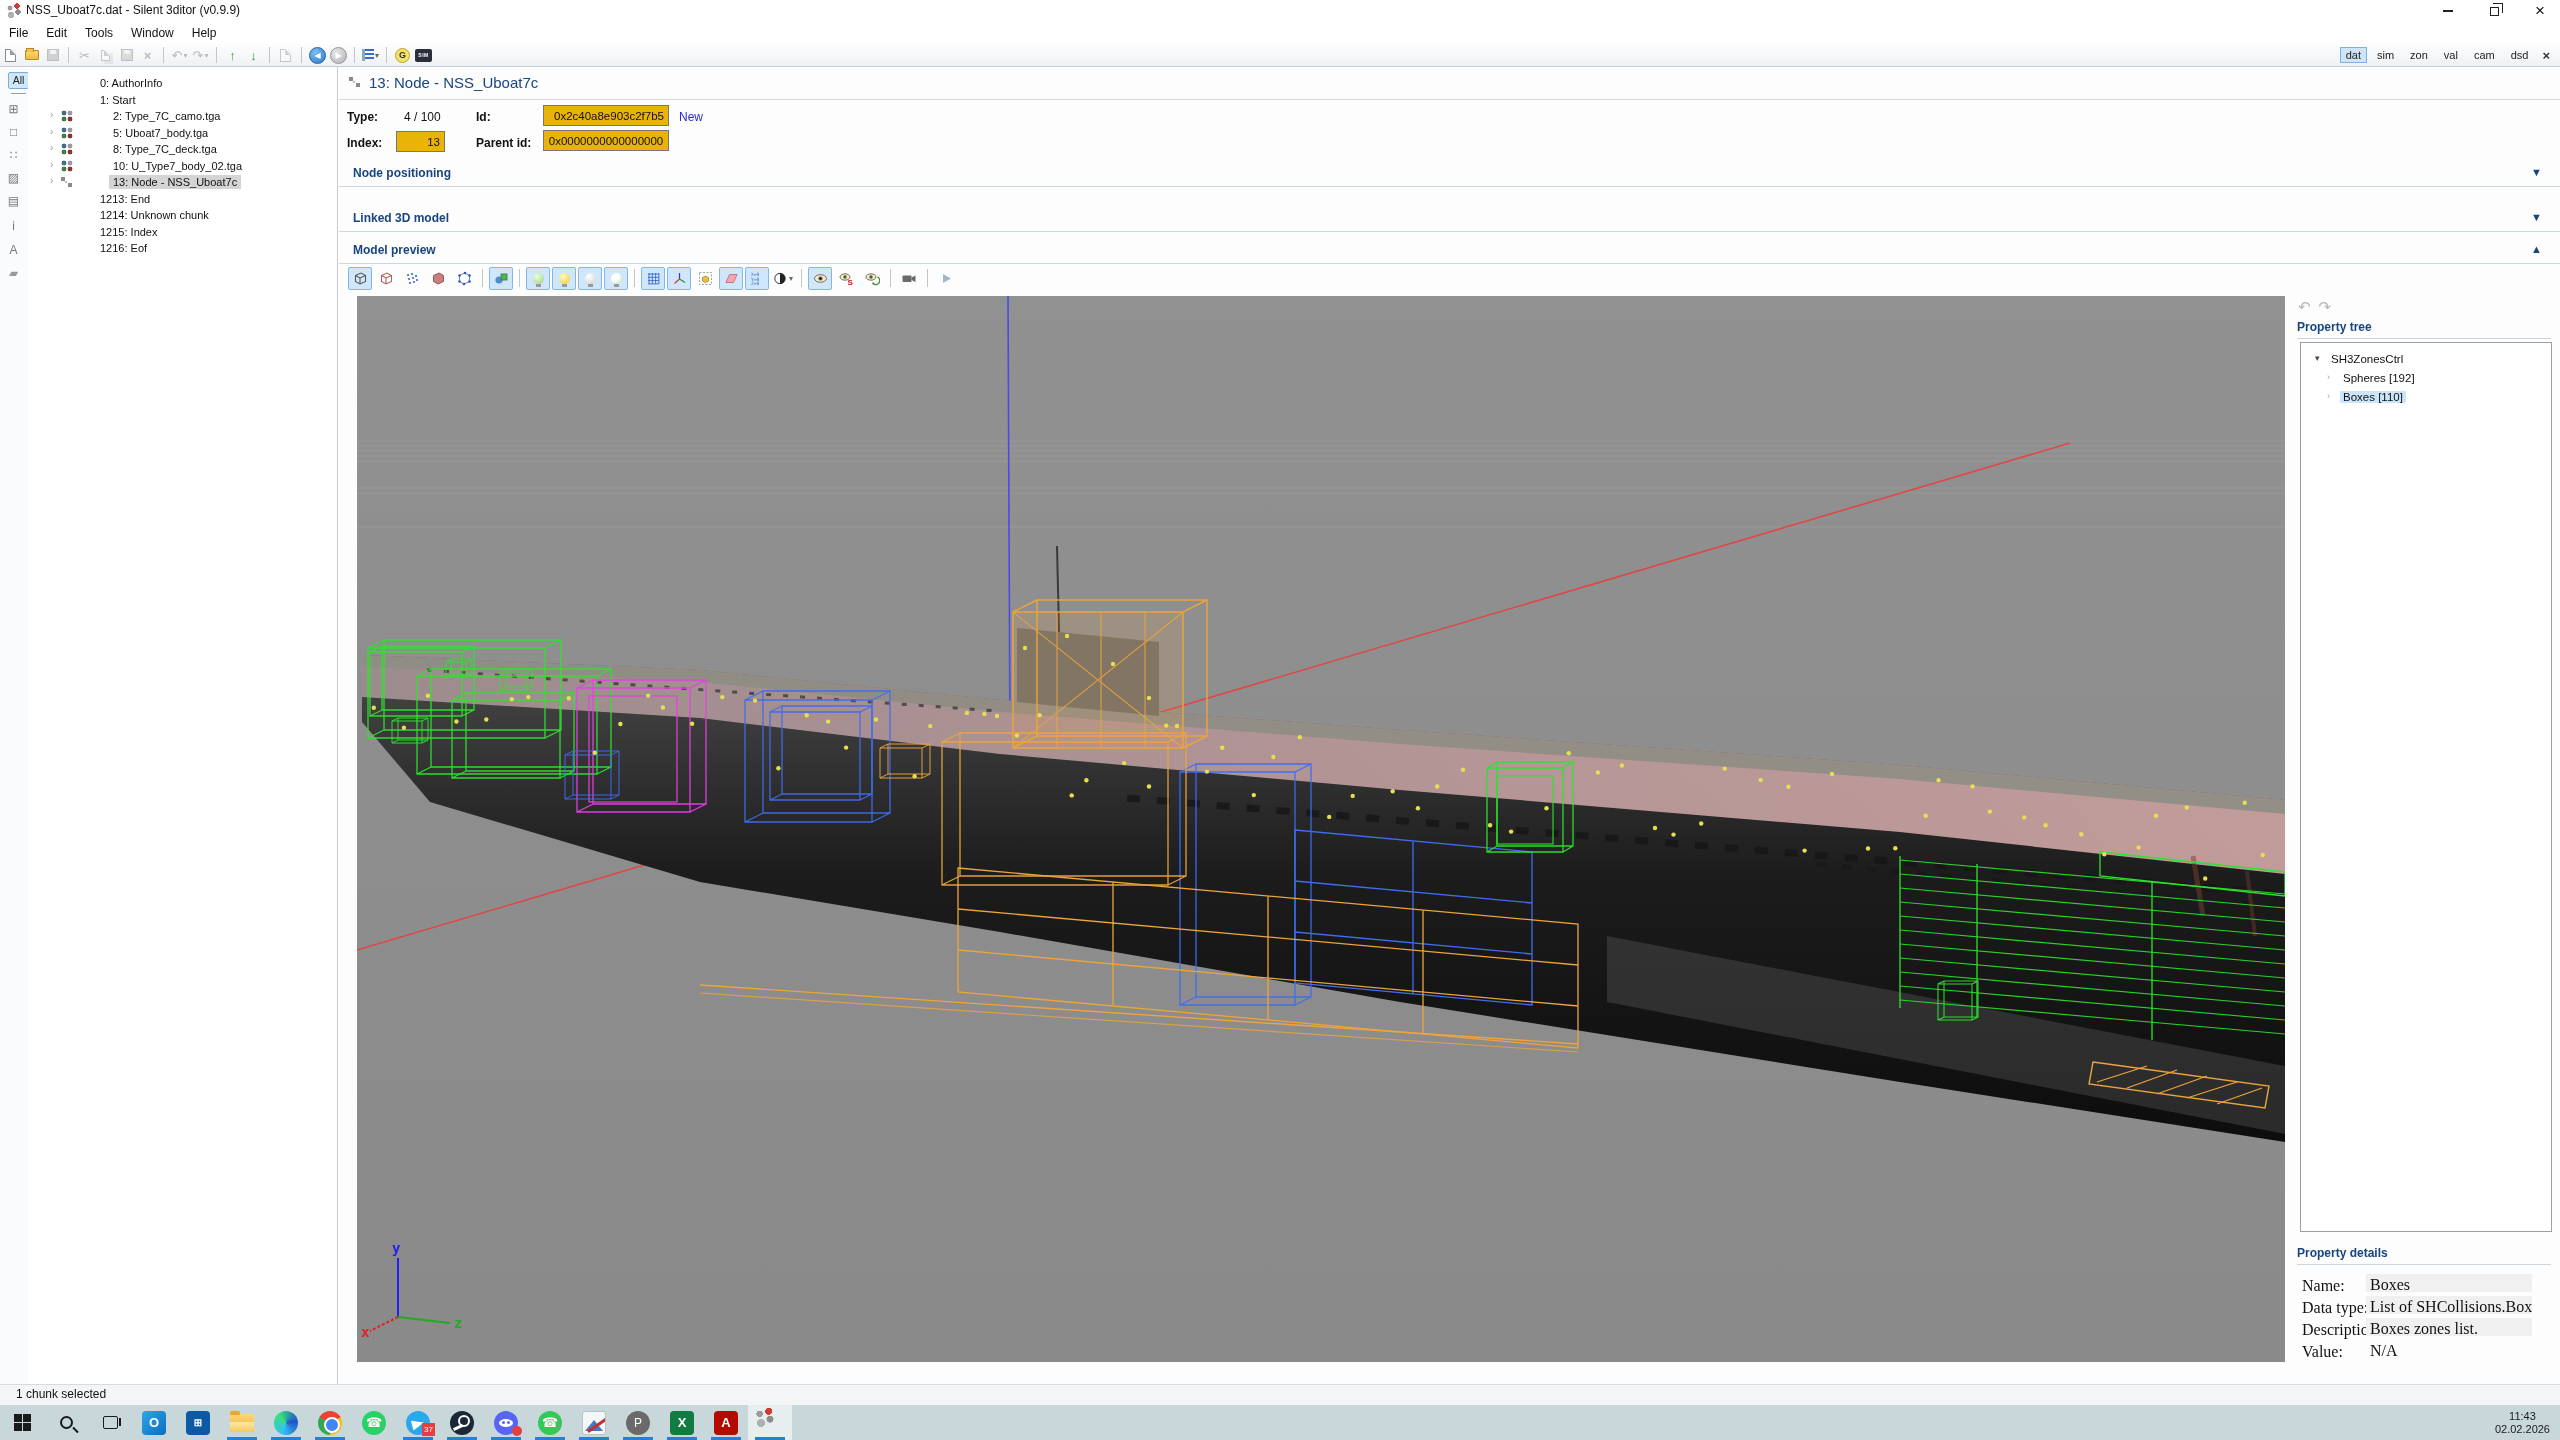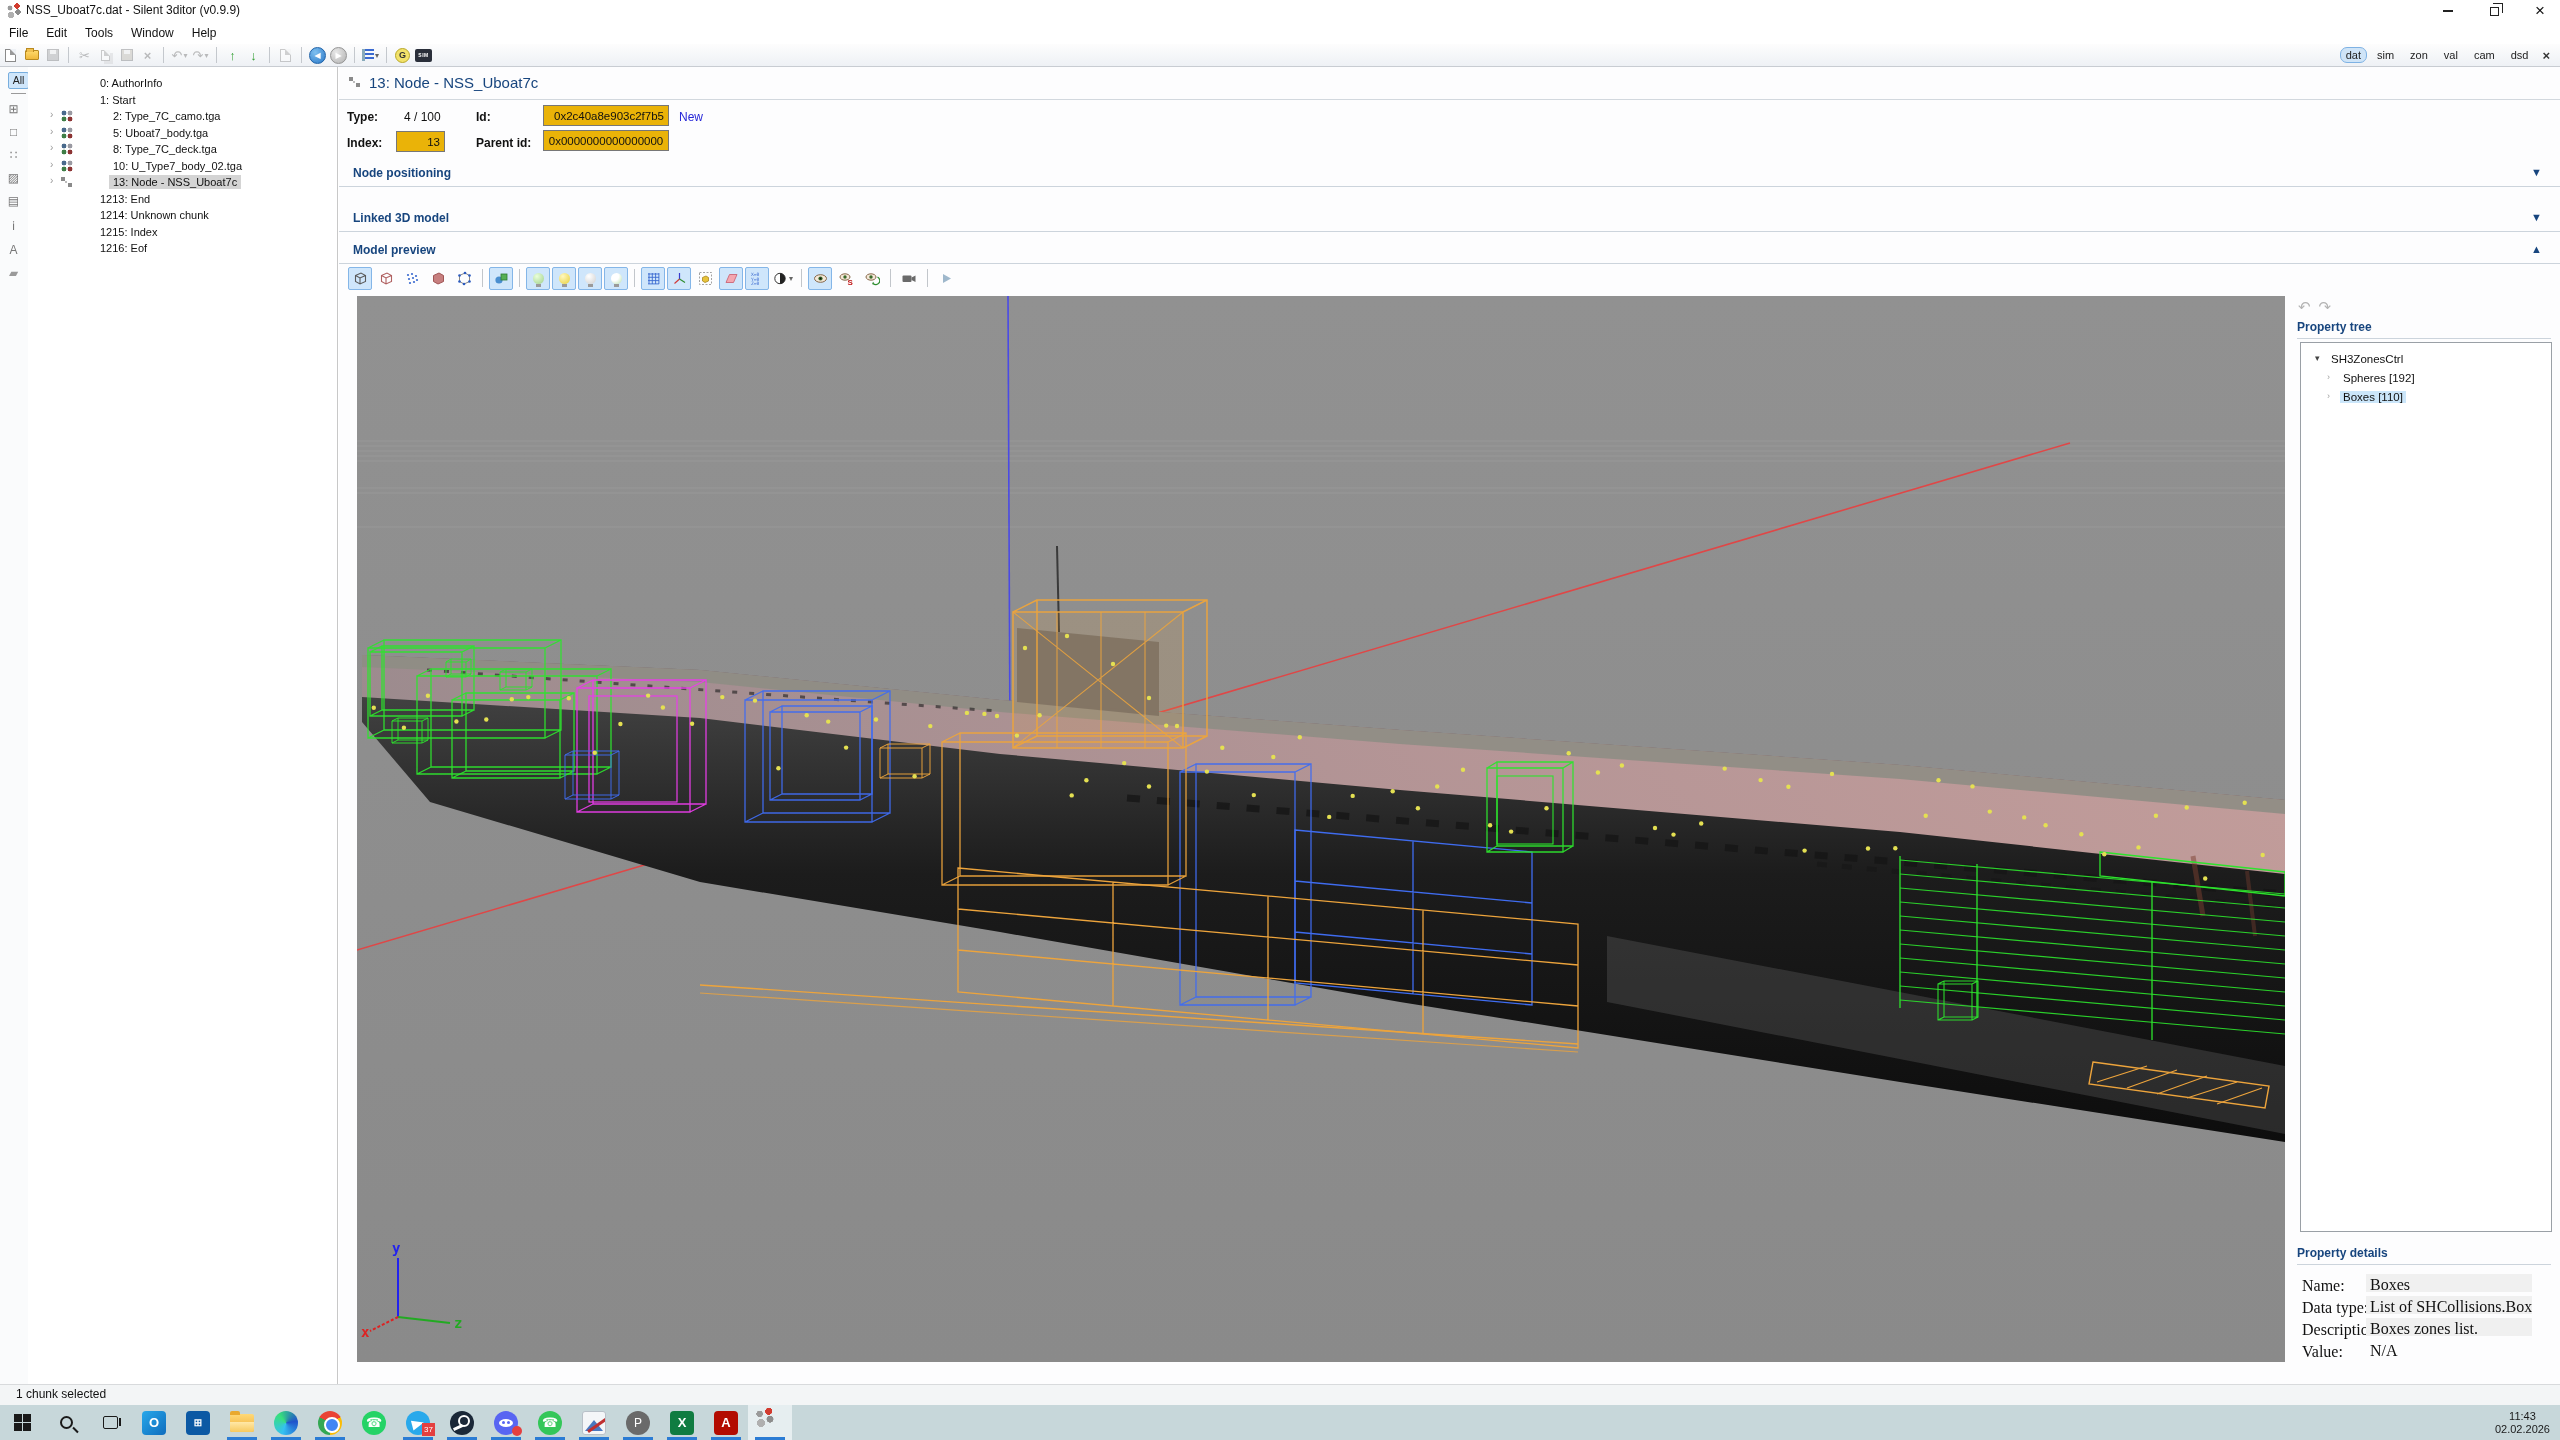--- a/index.html
+++ b/index.html
@@ -45,21 +45,21 @@
   .circ-b { background:radial-gradient(circle at 35% 30%, #7fc0f0, #2a78c8); border:1px solid #1e62a8; }
   .circ-g { background:radial-gradient(circle at 35% 30%, #e8e8e8, #b2b2b2); border:1px solid #949494; }
   .ico-list { width:12px; height:12px; background:
      repeating-linear-gradient(#3a6ad0 0 2px, transparent 2px 4px); border-left:3px solid #8ab; }
   .ico-g { width:15px; height:15px; border-radius:50%; background:#f2e26a; border:1px solid #b9a828; color:#333; font-size:9px; font-weight:bold; display:flex; align-items:center; justify-content:center; }
   .ico-sim { width:17px; height:13px; background:#2a2f3a; border-radius:2px; color:#fff; font-size:5px; font-weight:bold; display:flex; align-items:center; justify-content:center; letter-spacing:.5px; }
 
   
   #filetabs { position:absolute; right:6px; top:0; height:22px; display:flex; align-items:center; gap:4px; }
   .ftab { font-size:11px; color:#222; padding:1px 5px; border:1px solid transparent; }
-  .ftab.sel { background:#cfe4f7; border-color:#7eb2e4;border-radius:7px; }
+  .ftab.sel { background:#cfe4f7; border-color:#7eb2e4; }
   .ftab-x { font-size:13px; color:#333; font-weight:bold; padding:0 4px; }
 
   
   #leftrail { position:absolute; left:0; top:67px; width:38px; height:1318px; background:#fafbfc; border-right:1px solid #d6d6d6; }
   .all-btn { margin:5px auto 4px auto; width:21px; height:17px; font-size:10.5px; color:#222; background:#cfe6fb; border:1px solid #78aede; border-radius:2px; text-align:center; line-height:15px; }
   .rail-div { width:15px; height:1px; background:#9a9a9a; margin:3px auto 8px auto; }
   .rail-ico { width:27px; text-align:center; color:#777; font-size:12px; margin-bottom:9px; }
 
   
   #treepanel { position:absolute; left:28px; top:67px; width:310px; height:1318px; background:#fff; border-right:1px solid #c8c8c8; padding-top:8px; }

